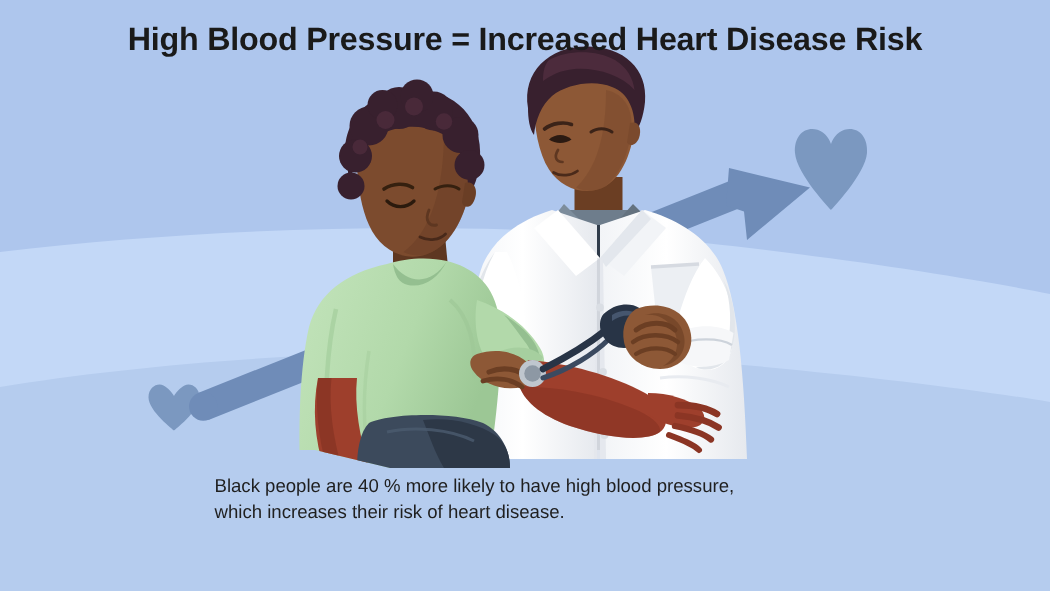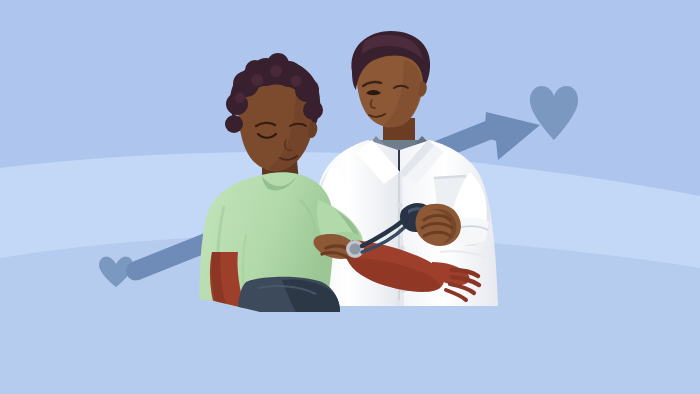--- a/index.html
+++ b/index.html
@@ -272,15 +272,20 @@
         <path d="M430,210 C442,206 454,212 456,224 C458,234 452,242 442,244
                  C452,238 454,228 448,218 C444,212 437,209 430,210 Z" fill="#6b3e23" opacity="0.6"></path>
         <path d="M424,220 C432,214 444,214 450,220" stroke="#6b3e23" stroke-width="3.2" fill="none" stroke-linecap="round"></path>
         <path d="M422,228 C430,222 444,222 452,228" stroke="#6b3e23" stroke-width="3" fill="none" stroke-linecap="round"></path>
         <path d="M424,236 C432,231 444,231 450,236" stroke="#6b3e23" stroke-width="2.8" fill="none" stroke-linecap="round"></path>
       </g>
 
     </g>
   </svg>
 
-
+  <div id="title">High Blood Pressure = Increased Heart Disease Risk</div>
+
+  <div id="caption">
+    <span class="line">Black people are 40 % more likely to have high blood pressure,</span>
+    <span class="line">which increases their risk of heart disease.</span>
+  </div>
 
 </div>
 
 </body></html>

